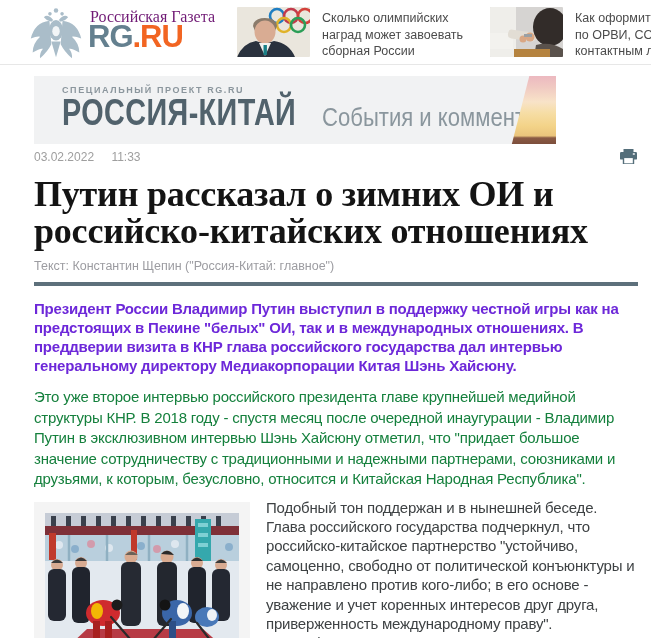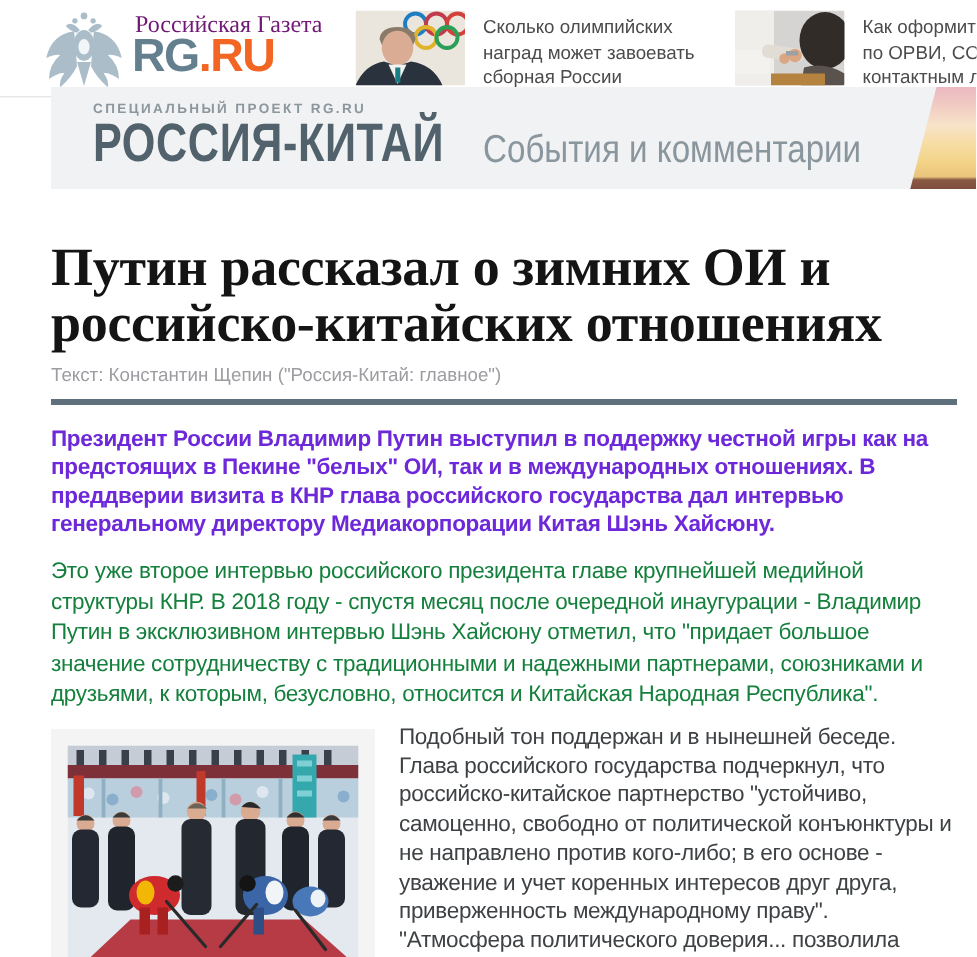--- a/index.html
+++ b/index.html
@@ -17,21 +17,21 @@
   .rg{color:#64808f;}
   .ru{color:#f26522;}
   .teaser{position:absolute;top:7px;cursor:pointer;}
   .teaser-photo{display:block;border-radius:1px;}
   .teaser-text{position:absolute;top:3px;font-size:12.5px;line-height:16.5px;color:#4b4b4b;white-space:nowrap;}
   .t1{left:237px;}
   .t1 .teaser-text{left:85px;}
   .t2{left:490px;}
   .t2 .teaser-text{left:85px;}
   
-  .banner{position:absolute;left:34px;top:58px;width:617px;height:68px;background:#f1f2f3;cursor:pointer;overflow:hidden;}
+  .banner{position:absolute;left:34px;top:76px;width:522px;height:68px;background:#f1f2f3;cursor:pointer;overflow:hidden;}
   .kicker{position:absolute;left:28px;top:9px;font-size:9px;font-weight:bold;letter-spacing:1.6px;color:#8b969d;}
   .banner-title{position:absolute;left:28px;top:16px;font-size:36px;font-weight:bold;color:#51626c;white-space:nowrap;transform:scaleX(0.8);transform-origin:left top;letter-spacing:0.5px;}
   .banner-subtitle{position:absolute;left:288px;top:26px;font-size:26px;font-weight:400;color:#8a969d;white-space:nowrap;transform:scaleX(0.85);transform-origin:left top;}
   .sunset{position:absolute;right:0;top:0;width:46px;height:68px;
     clip-path:polygon(42% 0,100% 0,100% 100%,4% 100%);
     background:linear-gradient(180deg,#ecb9c0 0%,#f0c9c2 16%,#f8e3c8 38%,#f6dda4 55%,#f3d388 74%,#eac47c 88%,#8a5a44 91%,#7c4e3c 100%);}
   
   .article{position:absolute;left:34px;top:150px;width:604px;}
   .meta{font-size:12px;color:#9e9e9e;height:16px;}
   .meta .time{margin-left:14px;}
@@ -117,20 +117,32 @@
 
 <div class="banner">
   <div class="kicker">СПЕЦИАЛЬНЫЙ ПРОЕКТ RG.RU</div>
   <div class="banner-title">РОССИЯ-КИТАЙ</div>
   <div class="banner-subtitle">События и комментарии</div>
   <div class="sunset"></div>
 </div>
 
 <div class="article">
 
+  <div class="meta">
+    <span class="print-btn">
+      <svg width="17" height="15" viewBox="0 0 17 15">
+        <rect x="3.5" y="0" width="10" height="3.4" fill="#546e7a"></rect>
+        <rect x="0" y="3" width="17" height="7.6" rx="1.2" fill="#546e7a"></rect>
+        <rect x="12.8" y="4.2" width="2" height="1.6" fill="#e8edf0"></rect>
+        <rect x="3.5" y="8.4" width="10" height="6.6" fill="#ffffff" stroke="#546e7a" stroke-width="1.4"></rect>
+      </svg>
+    </span>
+    <span>03.02.2022</span>
+    <span class="time">11:33</span>
+  </div>
 
   <h1>Путин рассказал о зимних ОИ и российско-китайских отношениях</h1>
 
   <div class="byline">Текст: Константин Щепин ("Россия-Китай: главное")</div>
 
   <div class="divider"></div>
 
   <div class="lead">Президент России Владимир Путин выступил в поддержку честной игры как на предстоящих в Пекине "белых" ОИ, так и в международных отношениях. В преддверии визита в КНР глава российского государства дал интервью генеральному директору Медиакорпорации Китая Шэнь Хайсюну.</div>
 
   <div class="para">Это уже второе интервью российского президента главе крупнейшей медийной структуры КНР. В 2018 году - спустя месяц после очередной инаугурации - Владимир Путин в эксклюзивном интервью Шэнь Хайсюну отметил, что "придает большое значение сотрудничеству с традиционными и надежными партнерами, союзниками и друзьями, к которым, безусловно, относится и Китайская Народная Республика".</div>

